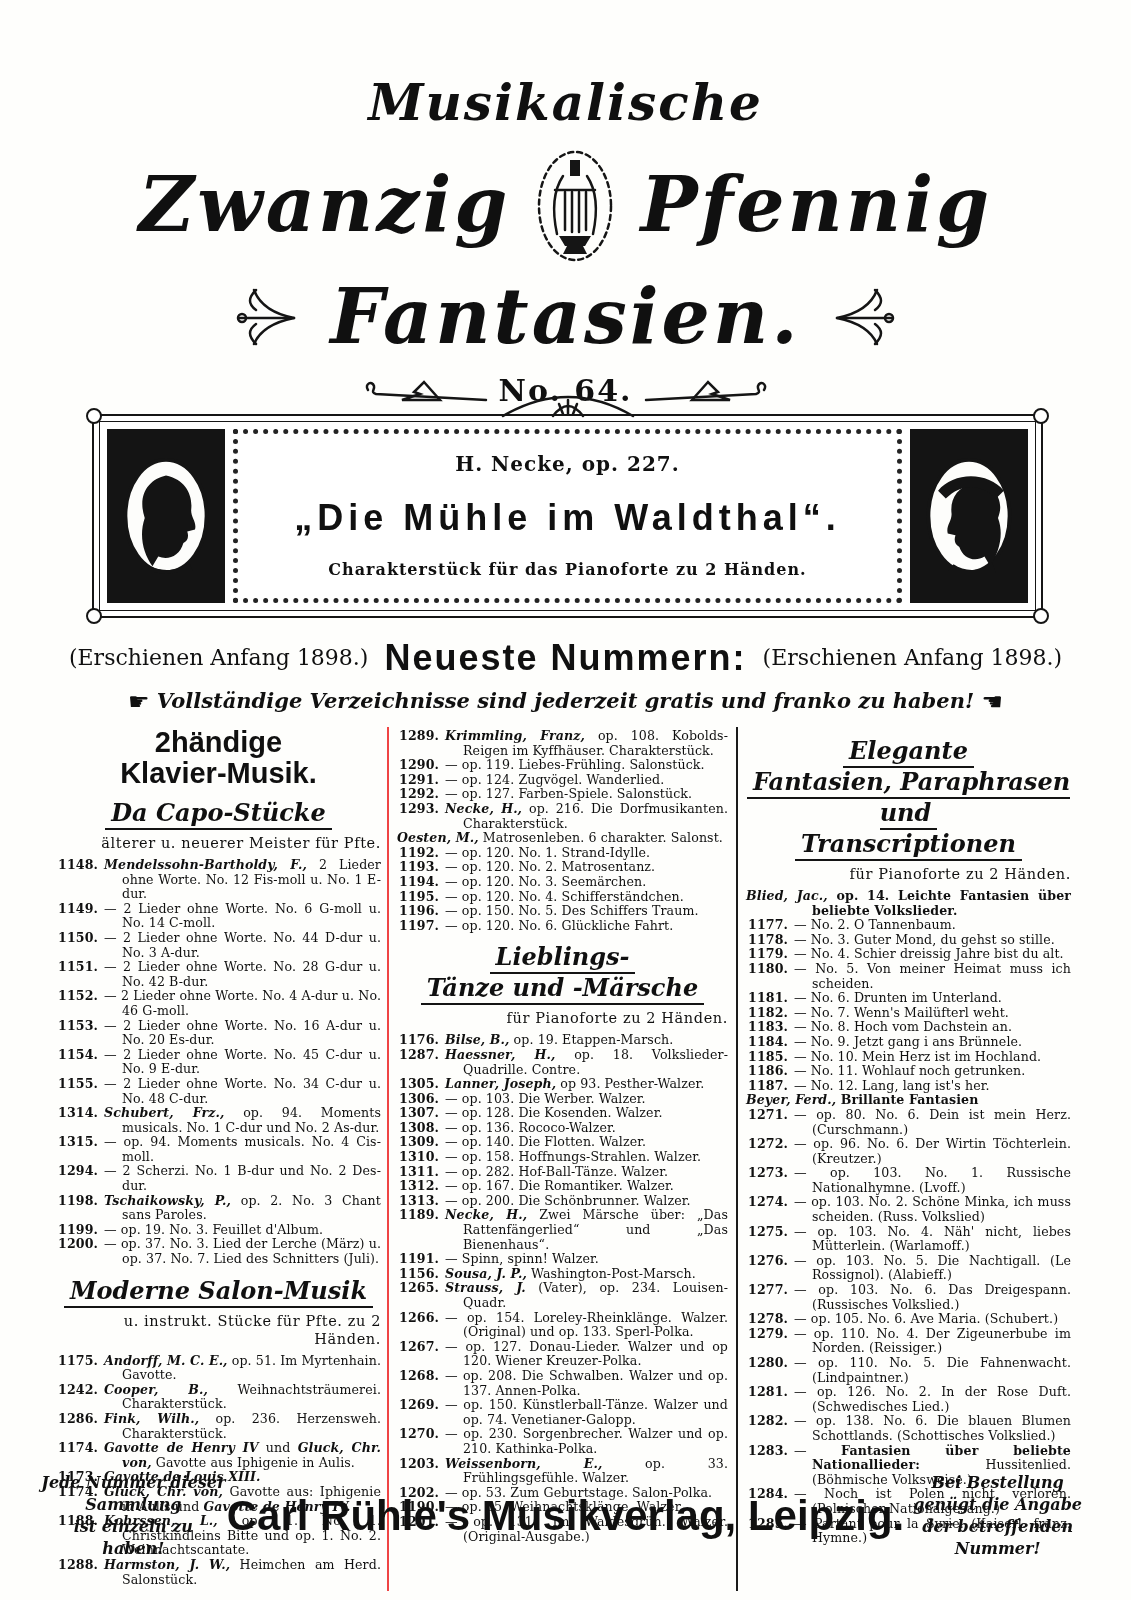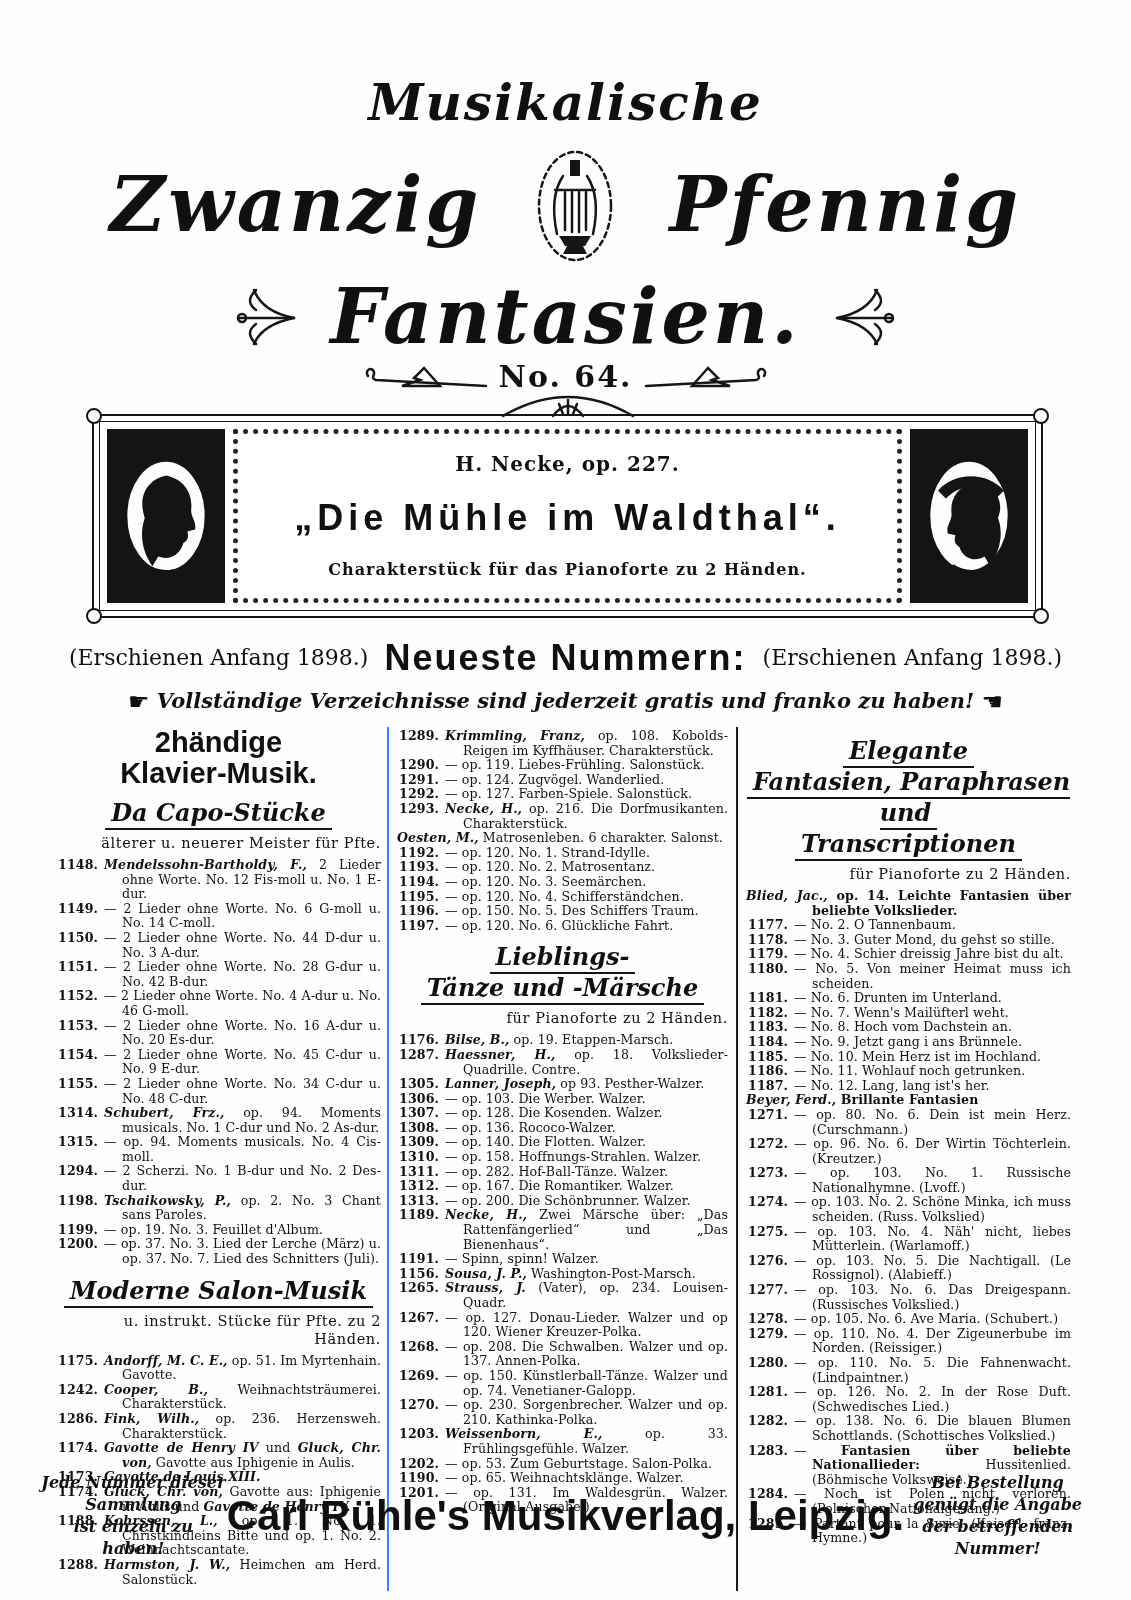--- a/index.html
+++ b/index.html
@@ -4,26 +4,26 @@
 <style>
   html,body{margin:0;padding:0;background:#e8e8e4;}
   .page{
     position:relative; width:1131px; height:1600px; margin:0 auto;
     background:#fefefc; color:#101010; overflow:hidden;
     font-family:"DejaVu Serif", serif;
   }
   
   .masthead{position:absolute; top:78px; left:0; width:100%; text-align:center;}
   .m-line1{font:700 italic 50px/1 "DejaVu Serif", serif; letter-spacing:2px;}
-  .m-line2{margin-top:18px; display:flex; align-items:center; justify-content:center; gap:44px;}
+  .m-line2{margin-top:18px; display:flex; align-items:center; justify-content:center; gap:15px;}
   .m-big{font:700 italic 76px/1 "DejaVu Serif", serif; letter-spacing:3px;}
   .lyre-wrap{width:100px;height:118px;}
   .m-line3{margin-top:14px; display:flex; align-items:center; justify-content:center; gap:28px;}
   .fleur{width:68px;height:78px;}
-  .m-no{margin-top:4px; display:flex; align-items:center; justify-content:center; gap:7px;
+  .m-no{margin-top:18px; display:flex; align-items:center; justify-content:center; gap:7px;
         font:700 30px/1 "DejaVu Serif", serif; letter-spacing:2px;}
   .swash{width:130px;height:34px;}
   
   .banner{position:absolute; left:92px; top:414px; width:947px; height:200px;
           border:2px solid #151515; background:#fff; box-shadow:0 0 0 1px #fff inset;}
   .banner-inner{position:absolute; inset:5px; border:1px solid #151515; display:flex; align-items:stretch; padding:7px; gap:8px;}
   .crest{position:absolute; left:50%; top:-22px; transform:translateX(-50%); width:150px; height:24px;}
   .corner{position:absolute; width:12px; height:12px; border:2px solid #151515; border-radius:50%; background:#fff;}
   .corner.tl{left:-8px; top:-8px;} .corner.tr{right:-8px; top:-8px;}
   .corner.bl{left:-8px; bottom:-8px;} .corner.br{right:-8px; bottom:-8px;}
@@ -41,21 +41,21 @@
             display:flex; align-items:center; justify-content:center; gap:16px;}
   .ann-paren{font:400 22px/1 "DejaVu Serif", serif;}
   .ann-title{font:800 36px/1 "Liberation Sans", sans-serif; letter-spacing:2px;}
   .notice{position:absolute; top:690px; left:0; width:100%; text-align:center;
           font:700 italic 21px/1 "DejaVu Serif", serif;}
   .hand{font-family:"DejaVu Sans", sans-serif; font-style:normal; font-size:24px; vertical-align:-2px;}
   
   .columns{position:absolute; top:727px; left:56px; width:1019px; display:flex; align-items:stretch;}
   .col{min-height:748px;}
   .col-left{width:325px; padding-right:6px;}
-  .col-mid{width:331px; border-left:2px solid #3b82f6; border-right:2px solid #1a1a1a; padding:0 8px;}
+  .col-mid{width:331px; border-left:2px solid #ef4444; border-right:2px solid #1a1a1a; padding:0 8px;}
   .col-right{width:325px; padding-left:8px;}
   .hsans{font:700 29px/31px "Liberation Sans", sans-serif; text-align:center; margin:0 0 4px;}
   .hital{text-align:center; margin:8px 0 6px; font:700 italic 24px/31px "DejaVu Serif", serif;}
   .hital span{border-bottom:2px solid #141414; padding:0 6px 1px;}
   .note{text-align:right; font:400 14.5px/18px "DejaVu Serif", serif; letter-spacing:0.6px; margin:6px 0 6px;}
   .items{margin:2px 0 4px;}
   .item{font:400 12.6px/14.6px "DejaVu Serif", serif; text-align:justify;
         padding-left:66px; text-indent:-66px; letter-spacing:0.1px;}
   .item .num{display:inline-block; width:42px; text-align:right; font-weight:700; margin-right:6px; text-indent:0;}
   .seg-bi{font-weight:700; font-style:italic;}
@@ -256,20 +256,21 @@
           <div class="item"><span class="num">1308.</span><span class="seg-r">— op. 136. Rococo-Walzer.</span></div>
           <div class="item"><span class="num">1309.</span><span class="seg-r">— op. 140. Die Flotten. Walzer.</span></div>
           <div class="item"><span class="num">1310.</span><span class="seg-r">— op. 158. Hoffnungs-Strahlen. Walzer.</span></div>
           <div class="item"><span class="num">1311.</span><span class="seg-r">— op. 282. Hof-Ball-Tänze. Walzer.</span></div>
           <div class="item"><span class="num">1312.</span><span class="seg-r">— op. 167. Die Romantiker. Walzer.</span></div>
           <div class="item"><span class="num">1313.</span><span class="seg-r">— op. 200. Die Schönbrunner. Walzer.</span></div>
           <div class="item"><span class="num">1189.</span><span class="seg-bi">Necke, H.,</span><span class="seg-r"> Zwei Märsche über: „Das Rattenfängerlied“ und „Das Bienenhaus“.</span></div>
           <div class="item"><span class="num">1191.</span><span class="seg-r">— Spinn, spinn! Walzer.</span></div>
           <div class="item"><span class="num">1156.</span><span class="seg-bi">Sousa, J. P.,</span><span class="seg-r"> Washington-Post-Marsch.</span></div>
           <div class="item"><span class="num">1265.</span><span class="seg-bi">Strauss, J.</span><span class="seg-r"> (Vater), op. 234. Louisen-Quadr.</span></div>
+          <div class="item"><span class="num">1266.</span><span class="seg-r">— op. 154. Loreley-Rheinklänge. Walzer. (Original) und op. 133. Sperl-Polka.</span></div>
           <div class="item"><span class="num">1267.</span><span class="seg-r">— op. 127. Donau-Lieder. Walzer und op 120. Wiener Kreuzer-Polka.</span></div>
           <div class="item"><span class="num">1268.</span><span class="seg-r">— op. 208. Die Schwalben. Walzer und op. 137. Annen-Polka.</span></div>
           <div class="item"><span class="num">1269.</span><span class="seg-r">— op. 150. Künstlerball-Tänze. Walzer und op. 74. Venetianer-Galopp.</span></div>
           <div class="item"><span class="num">1270.</span><span class="seg-r">— op. 230. Sorgenbrecher. Walzer und op. 210. Kathinka-Polka.</span></div>
           <div class="item"><span class="num">1203.</span><span class="seg-bi">Weissenborn, E.,</span><span class="seg-r"> op. 33. Frühlingsgefühle. Walzer.</span></div>
           <div class="item"><span class="num">1202.</span><span class="seg-r">— op. 53. Zum Geburtstage. Salon-Polka.</span></div>
           <div class="item"><span class="num">1190.</span><span class="seg-r">— op. 65. Weihnachtsklänge. Walzer.</span></div>
           <div class="item"><span class="num">1201.</span><span class="seg-r">— op. 131. Im Waldesgrün. Walzer. (Original-Ausgabe.)</span></div>
         </div>
       </div>

